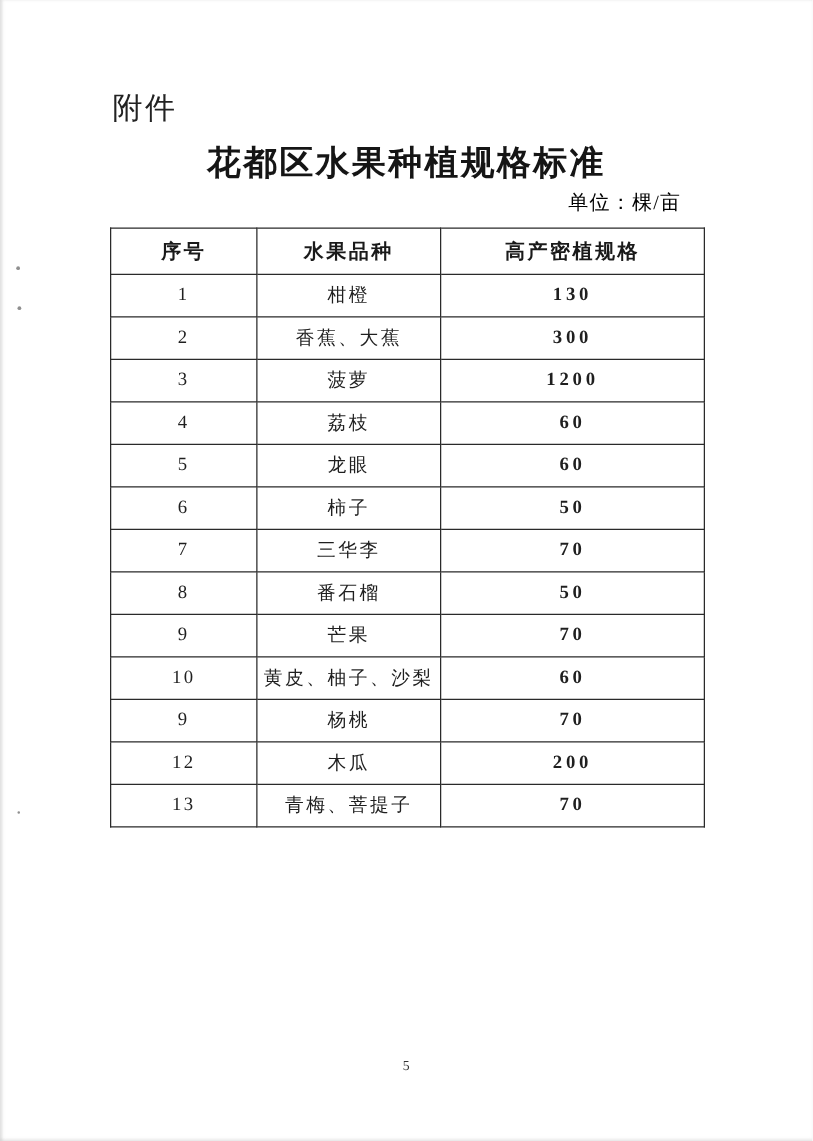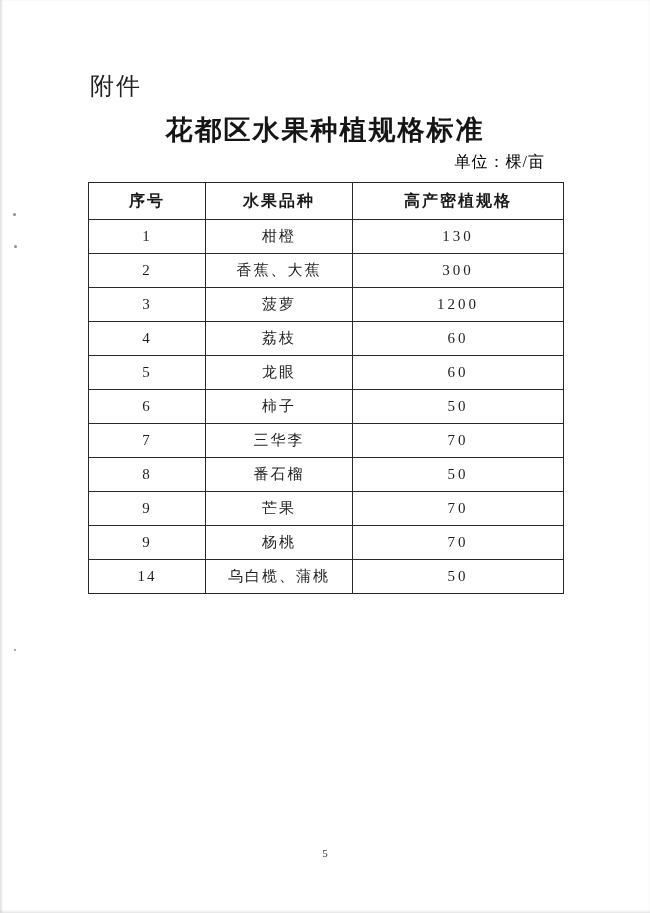--- a/index.html
+++ b/index.html
@@ -68,21 +68,21 @@
     letter-spacing: 2px;
     color: #1a1a1a;
   }
   table.spec-table td {
     height: 34px;
     font-size: 15px;
     color: #1f1f1f;
   }
   td.no-cell { letter-spacing: 2px; font-size: 14px; }
   td.variety-cell { letter-spacing: 2px; }
-  td.spec-cell { letter-spacing: 3px; font-size: 14.5px; }
+  td.spec-cell { letter-spacing: 3px; font-size: 14.5px; font-weight: bold; }
   .page-number {
     position: absolute;
     left: 0; top: 847px;
     width: 650px;
     text-align: center;
     font-size: 11px;
     color: #333;
   }
   .speck {
     position: absolute;
@@ -158,28 +158,38 @@
           <td class="no-cell">8</td>
           <td class="variety-cell">番石榴</td>
           <td class="spec-cell">50</td>
         </tr>
         <tr>
           <td class="no-cell">9</td>
           <td class="variety-cell">芒果</td>
           <td class="spec-cell">70</td>
         </tr>
         <tr>
+          <td class="no-cell">10</td>
+          <td class="variety-cell">黄皮、柚子、沙梨</td>
+          <td class="spec-cell">60</td>
+        </tr>
+        <tr>
           <td class="no-cell">9</td>
           <td class="variety-cell">杨桃</td>
           <td class="spec-cell">70</td>
         </tr>
         <tr>
-          <td class="no-cell">14</td>
-          <td class="variety-cell">乌白榄、蒲桃</td>
-          <td class="spec-cell">50</td>
+          <td class="no-cell">12</td>
+          <td class="variety-cell">木瓜</td>
+          <td class="spec-cell">200</td>
+        </tr>
+        <tr>
+          <td class="no-cell">13</td>
+          <td class="variety-cell">青梅、菩提子</td>
+          <td class="spec-cell">70</td>
         </tr>
       </tbody>
   </table>
 
   <div class="page-number">5</div>
 
   <div class="speck s1"></div>
   <div class="speck s2"></div>
   <div class="speck s3"></div>
 </div>

